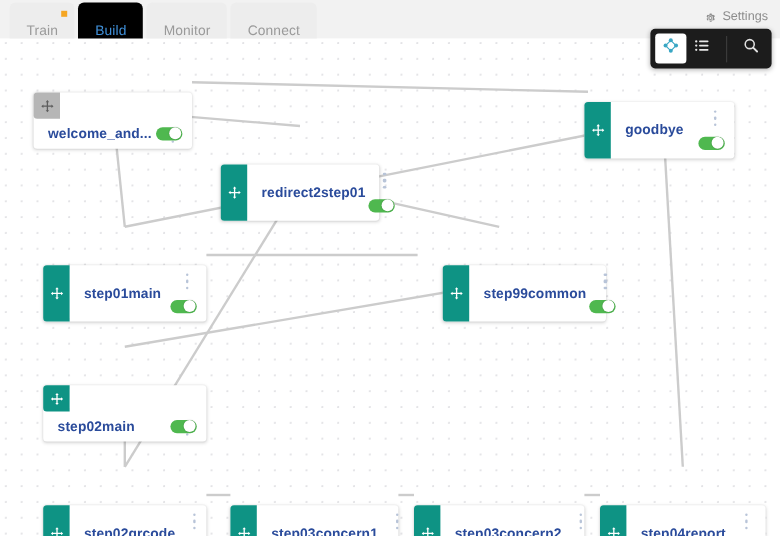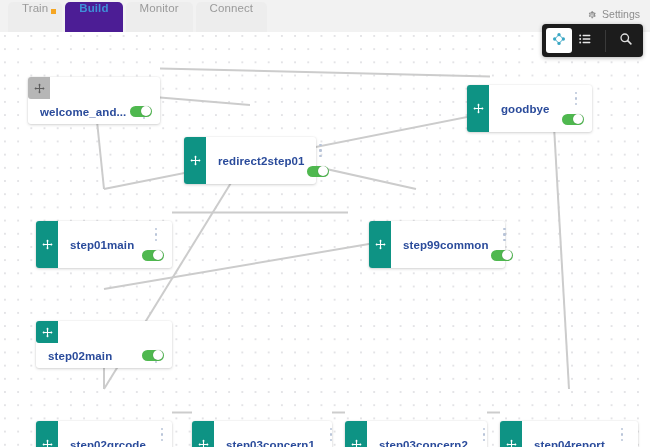--- a/index.html
+++ b/index.html
@@ -33,34 +33,34 @@
     left: 8px; top: 0;
     height: 32px;
     display: flex;
     align-items: flex-end;
   }
   .tab {
     position: relative;
     height: 30px;
     padding: 0 14px;
     display: flex;
-    align-items: flex-start;
+    align-items: flex-end;
     font-size: 11.5px;
     color: #9a9a9a;
     background: #ededed;
     border-radius: 5px 5px 0 0;
     margin-right: 3px;
     cursor: pointer;
     white-space: nowrap;
     letter-spacing: .1px;
   }
   .tab.active {
-    background: #4c1d95;
+    background: #000000;
     color: #3f8fd8;
-    font-weight: bold;
+    font-weight: normal;
   }
   .tab-badge {
     position: absolute;
     top: 7px; right: 6px;
     width: 5px; height: 5px;
     background: #f5a623;
   }
   .settings {
     position: absolute;
     right: 10px; top: 8px;
@@ -263,21 +263,21 @@
             <div class="node-dots">
               <i></i>
               <i></i>
               <i></i>
             </div>
             <div class="toggle" style="background: rgb(79, 184, 79);">
               <span class="knob"></span>
             </div>
           </div>
         </div>
-        <div class="node" style="left: 467px; top: 53px; width: 125px;">
+        <div class="node" style="left: 487px; top: 53px; width: 125px;">
           <div class="node-handle">
             <span>
               <svg width="11" height="11" viewBox="0 0 16 16">
                 <path fill="#ffffff" d="M8 0.6 L10.1 3.1 H8.8 V7.2 H12.9 V5.9 L15.4 8 L12.9 10.1 V8.8 H8.8 V12.9 H10.1 L8 15.4 L5.9 12.9 H7.2 V8.8 H3.1 V10.1 L0.6 8 L3.1 5.9 V7.2 H7.2 V3.1 H5.9 Z"></path>
               </svg>
             </span>
           </div>
           <div class="node-body">
             <span class="node-label">goodbye</span>
             <div class="node-dots">

